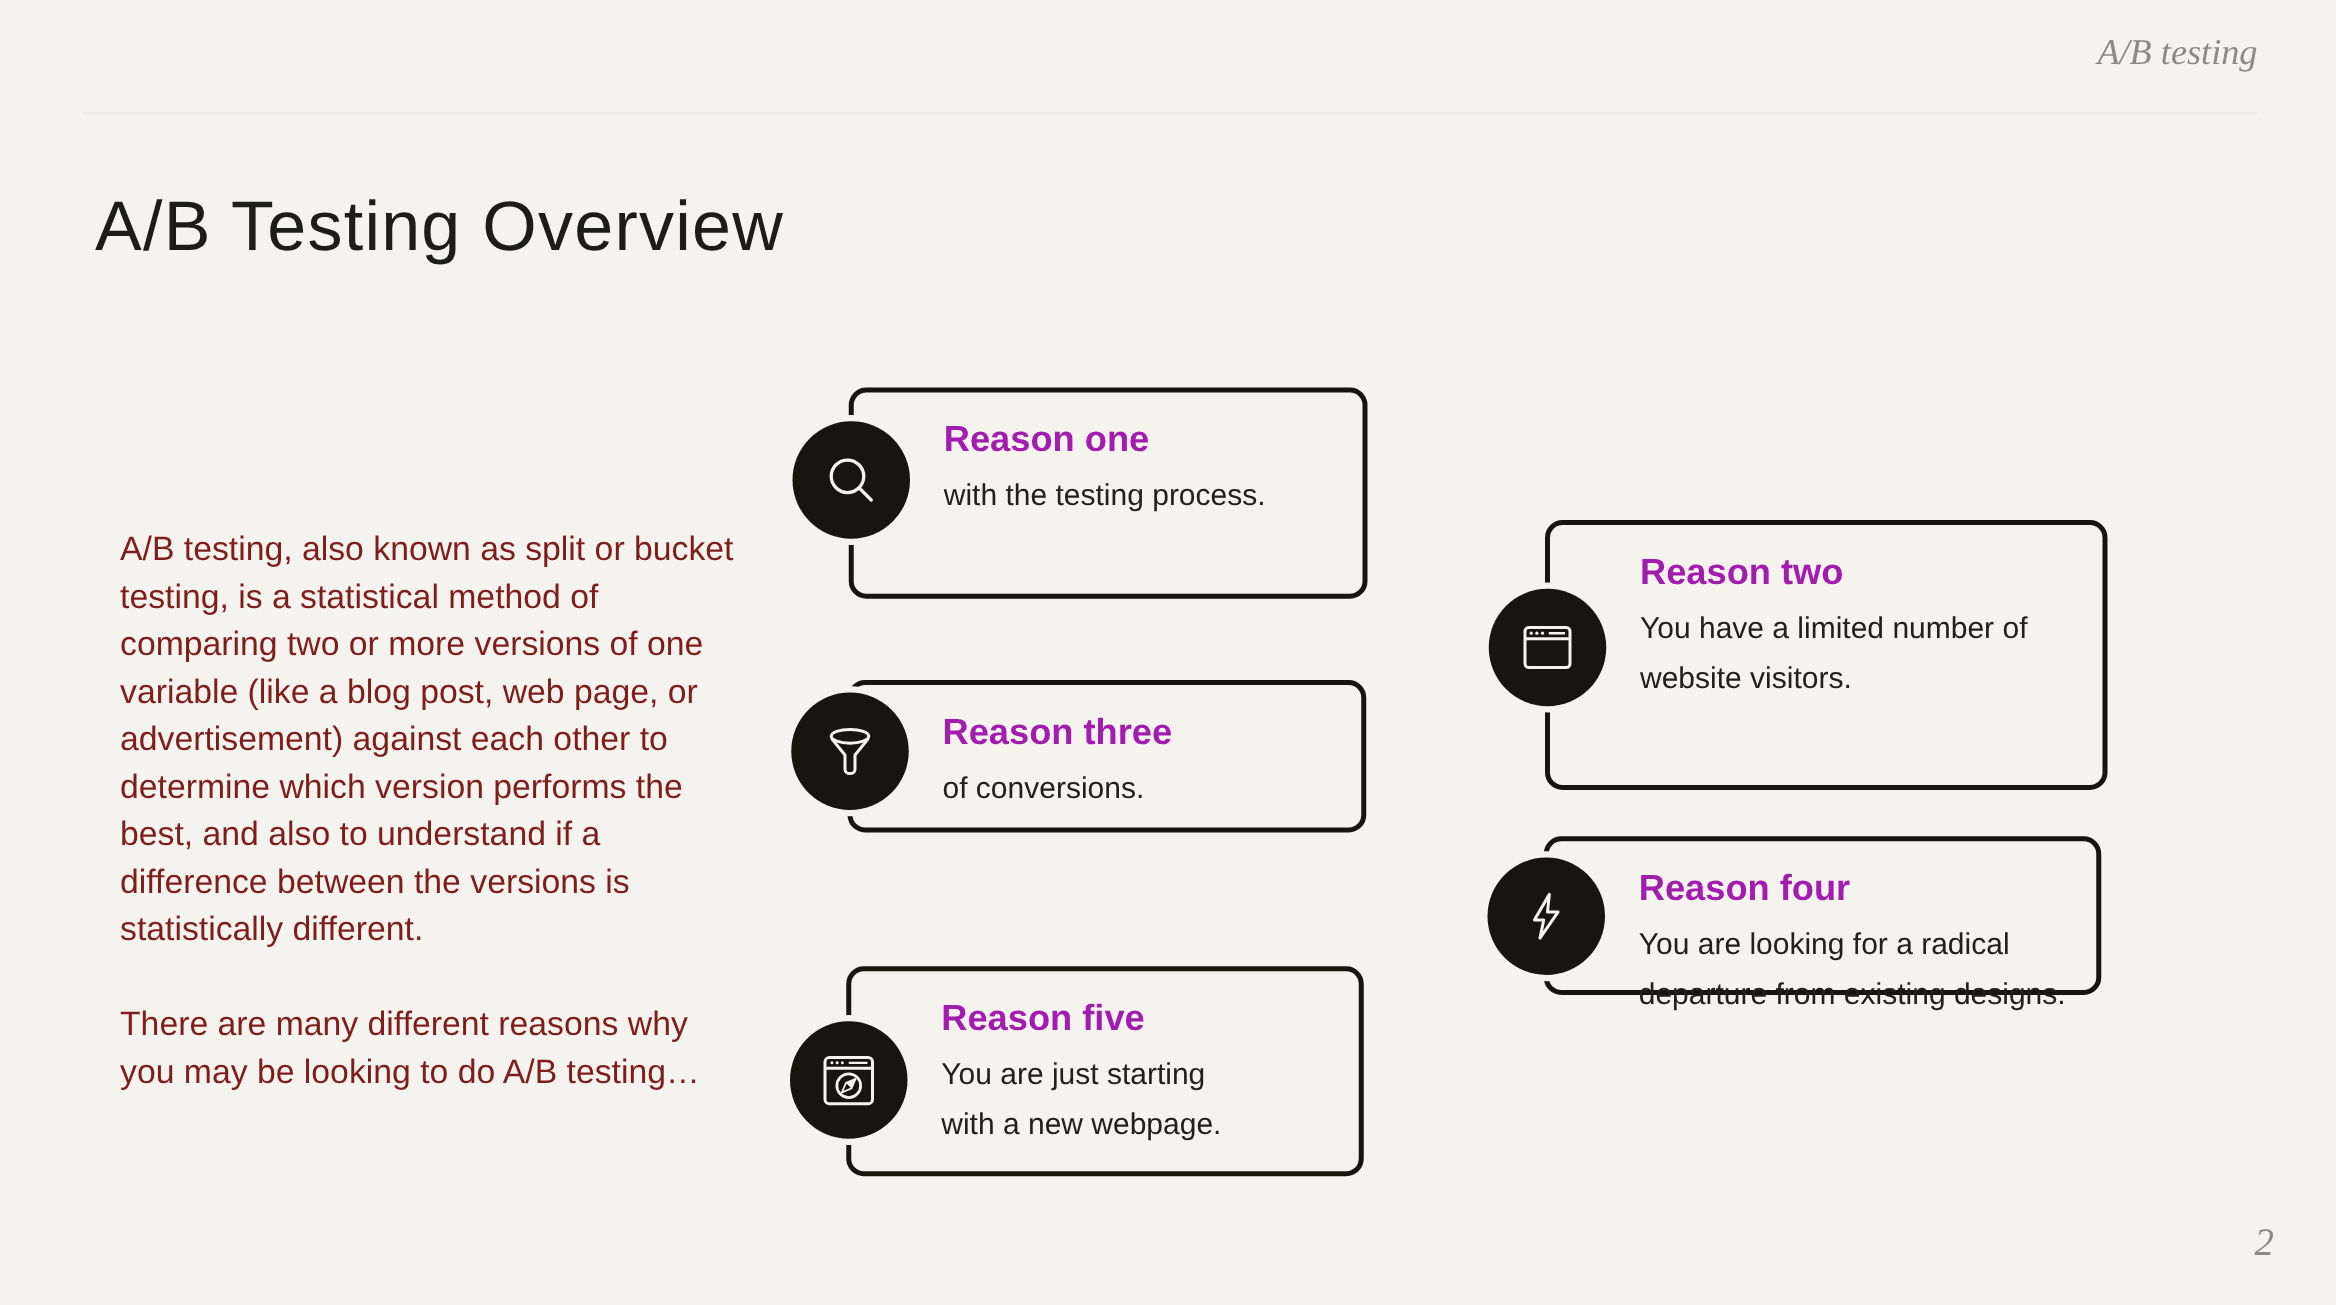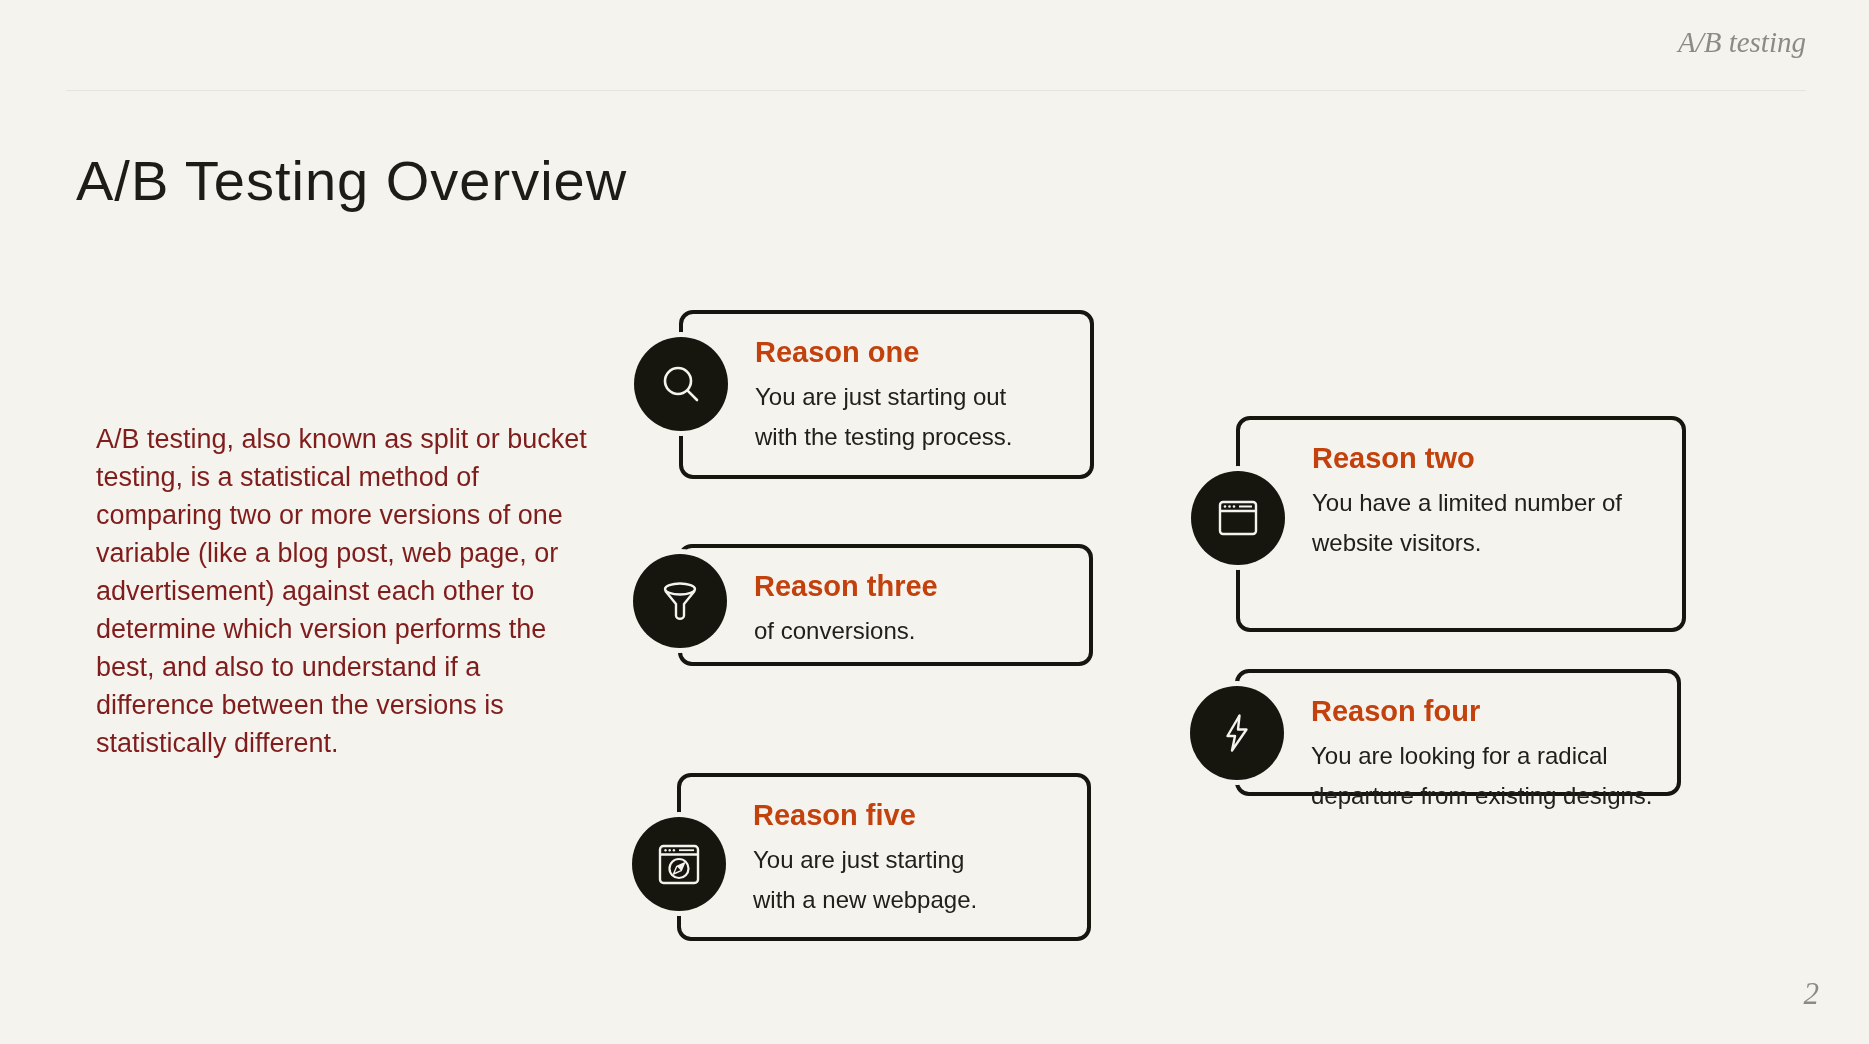--- a/index.html
+++ b/index.html
@@ -85,21 +85,21 @@
   .icon-circle svg { width: 48px; height: 48px; }
 
   .card-content {
     position: absolute;
     left: 72px;
     top: 22px;
   }
   .card-title {
     font-size: 29px;
     font-weight: 700;
-    color: #c2410c;
+    color: #a21caf;
     margin-bottom: 8px;
   }
   .card-line {
     font-size: 24px;
     line-height: 40px;
     color: #21211B;
   }
 
   .page-number {
     position: absolute;
@@ -114,32 +114,32 @@
 </head>
 <body>
 
 <div class="slide-header">A/B testing</div>
 <div class="header-divider"></div>
 
 <h1 class="slide-title">A/B Testing Overview</h1>
 
 <div class="intro">
   <p>A/B testing, also known as split or bucket testing, is a statistical method of comparing two or more versions of one variable (like a blog post, web page, or advertisement) against each other to determine which version performs the best, and also to understand if a difference between the versions is statistically different.</p>
+  <p>There are many different reasons why you may be looking to do A/B testing…</p>
 </div>
 
 <div class="card card-1">
   <div class="icon-circle">
     <svg viewBox="0 0 48 48" fill="none">
       <circle cx="21" cy="21" r="13" stroke="#F5F3ED" stroke-width="2.6"></circle>
       <line x1="30.6" y1="30.6" x2="40" y2="40" stroke="#F5F3ED" stroke-width="2.6" stroke-linecap="round"></line>
     </svg>
   </div>
   <div class="card-content">
     <div class="card-title">Reason one</div>
-    <div class="card-line">You are just starting out</div>
     <div class="card-line">with the testing process.</div>
   </div>
 </div>
 
 <div class="card card-2">
   <div class="icon-circle">
     <svg viewBox="0 0 48 48" fill="none">
       <rect x="6" y="8" width="36" height="32" rx="3" stroke="#F5F3ED" stroke-width="2.4"></rect>
       <line x1="6" y1="17" x2="42" y2="17" stroke="#F5F3ED" stroke-width="2.4"></line>
       <circle cx="11" cy="12.5" r="1.3" fill="#F5F3ED"></circle>

